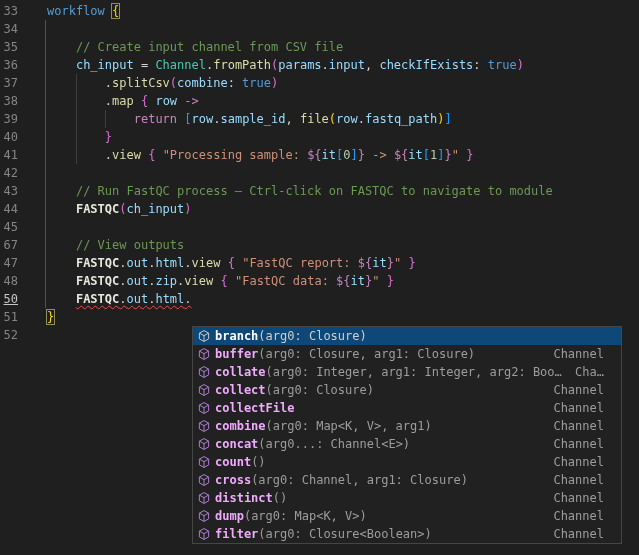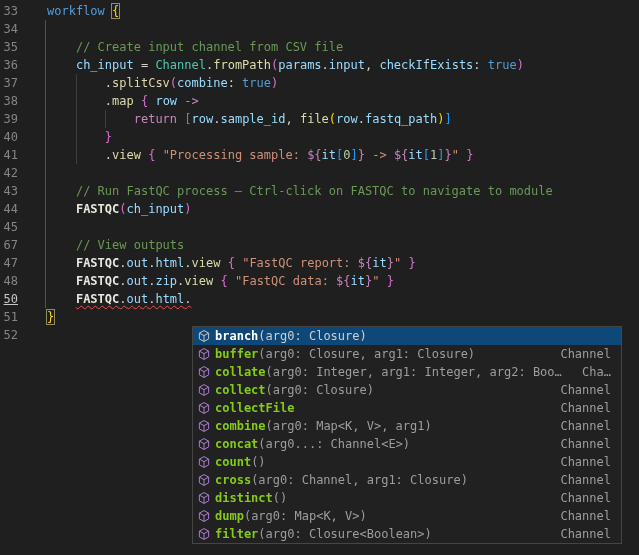--- a/index.html
+++ b/index.html
@@ -19,28 +19,28 @@
   .b1{color:#ffd700} .b2{color:#da70d6} .b3{color:#179fff} .com{color:#6a9955}
   .proc{color:#e8e8e0;font-weight:bold}
   .b1box{color:#ffd700; box-shadow:0 0 0 1px #8e8e62;}
   .err{ text-decoration-line:underline; text-decoration-style:wavy;
         text-decoration-color:#f14c4c; text-decoration-thickness:1px;
         text-underline-offset:2px; text-decoration-skip-ink:none; }
   
   #suggest { position:absolute; left:192px; top:326px; width:430px; height:218px;
     background:#212121; border:1px solid #454545; z-index:5; overflow:hidden; }
   .sugg-row { display:flex; align-items:center; height:18px; font-size:12px;
-    line-height:18px; white-space:pre; color:#9d9d9d; padding-right:10px; cursor:default; }
+    line-height:18px; white-space:pre; color:#9d9d9d; padding-right:17px; cursor:default; }
   .sugg-row.selected { background:#0e4878; }
   .sugg-row.selected .sugg-name { color:#ffffff; }
   .sugg-row.selected .sugg-args { color:#cfcfcf; }
   .sugg-row.selected .method-icon { color:#cccccc; }
   .method-icon { color:#b180d7; width:14px; height:14px; margin:0 4px 0 4px;
     flex:0 0 auto; display:flex; align-items:center; }
-  .sugg-name { color:#84cc16; font-weight:bold; }
+  .sugg-name { color:#f0abfc; font-weight:bold; }
   .sugg-args { color:#9d9d9d; overflow:hidden; }
   .sugg-detail { margin-left:auto; color:#9d9d9d; padding-left:8px; flex:0 0 auto; }
 </style>
 </head>
 <body>
 
 <div id="editor">
   <div id="code-lines">
       <div class="line"><span class="ln">33</span><span class="code"><span class="kw">workflow</span><span class="defc"> </span><span class="b1box">{</span></span></div>
       <div class="line"><span class="ln">34</span><span class="guide guide0" style="left: 45px;"></span><span class="code"></span></div>

